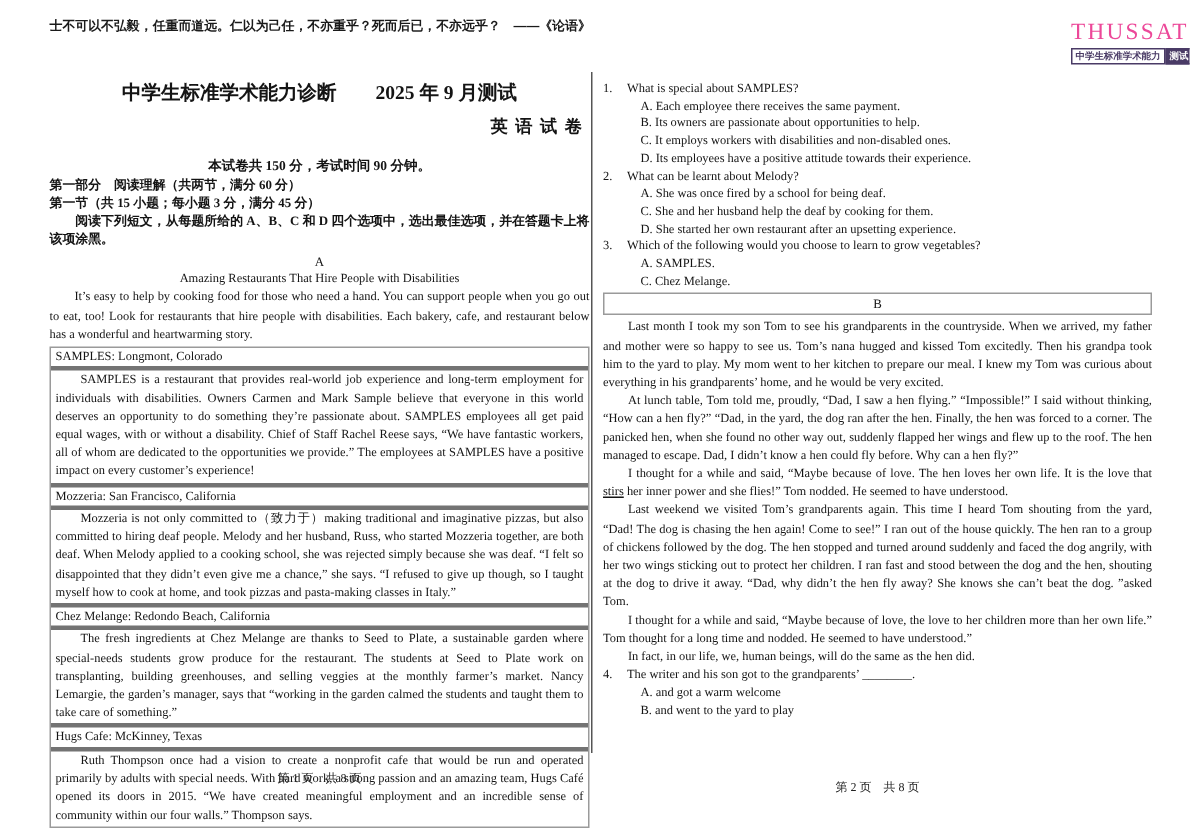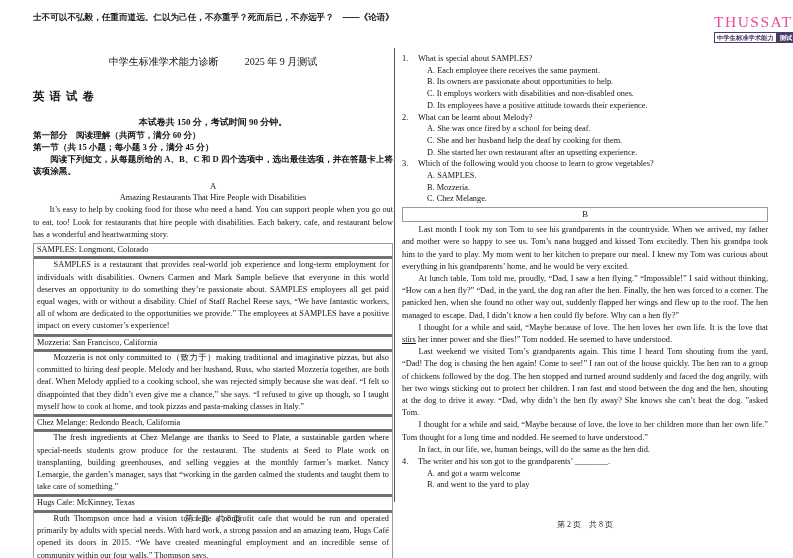--- a/index.html
+++ b/index.html
@@ -39,23 +39,23 @@
     background: #4a3b66; color: #ffffff; border: 1px solid #4a3b66;
     font-size: 6.3px; font-weight: bold; padding: 1px 2px; line-height: 7px;
     white-space: nowrap;
   }
 
   
   .divider { position: absolute; left: 394px; top: 48px; width: 1px; height: 454px; background: #555; }
 
   
   .page-left { position: absolute; left: 33px; top: 55px; width: 360px; }
-  .p1-header { text-align: center; font-weight: normal; font-size: 10px; line-height: 14px; }
+  .p1-header { text-align: center; font-weight: bold; font-size: 13px; line-height: 14px; }
   .p1-header .gap { display: inline-block; width: 26px; }
-  .p1-subject { text-align: left; font-weight: bold; font-size: 11.5px; letter-spacing: 5px; margin-top: 20px; }
+  .p1-subject { text-align: right; font-weight: bold; font-size: 11.5px; letter-spacing: 5px; margin-top: 8px; }
   .p1-info { text-align: center; font-weight: bold; font-size: 9px; margin-top: 12px; }
   .p1-part { font-weight: bold; font-size: 8.6px; line-height: 12px; }
   .p1-sec  { font-weight: bold; font-size: 8.6px; line-height: 12px; }
   .p1-instr { font-weight: bold; font-size: 8.6px; line-height: 12.2px; text-indent: 2em; text-align: justify; }
   .pa-label { text-align: center; font-size: 8.6px; line-height: 12px; margin-top: 3px; }
   .pa-title { text-align: center; font-size: 8.3px; line-height: 12px; }
   .body-text { font-size: 8.3px; line-height: 12.2px; text-align: justify; }
   .indent { text-indent: 2em; }
   p { margin: 0; }
 
@@ -153,21 +153,20 @@
       <div class="option">C.  She and her husband help the deaf by cooking for them.</div>
       <div class="option">D.  She started her own restaurant after an upsetting experience.</div>
     </div>
 
     <div class="question">
       <div class="q-stem">
         <span class="q-num">3.</span>
         <span class="q-text">Which of the following would you choose to learn to grow vegetables?</span>
       </div>
       <div class="option">A.  SAMPLES.</div>
-      <div class="option">B.  Mozzeria.</div>
       <div class="option">C.  Chez Melange.</div>
     </div>
 
     <div class="pb-box">B</div>
 
     <p class="body-text indent">Last month I took my son Tom to see his grandparents in the countryside. When we arrived, my father and mother were so happy to see us. Tom’s nana hugged and kissed Tom excitedly. Then his grandpa took him to the yard to play. My mom went to her kitchen to prepare our meal. I knew my Tom was curious about everything in his grandparents’ home, and he would be very excited.</p>
     <p class="body-text indent">At lunch table, Tom told me, proudly, “Dad, I saw a hen flying.” “Impossible!” I said without thinking, “How can a hen fly?” “Dad, in the yard, the dog ran after the hen. Finally, the hen was forced to a corner. The panicked hen, when she found no other way out, suddenly flapped her wings and flew up to the roof. The hen managed to escape. Dad, I didn’t know a hen could fly before. Why can a hen fly?”</p>
     <p class="body-text indent"><span>I thought for a while and said, “Maybe because of love. The hen loves her own life. It is the love that </span><span class="u">stirs</span><span> her inner power and she flies!” Tom nodded. He seemed to have understood.</span></p>
     <p class="body-text indent">Last weekend we visited Tom’s grandparents again. This time I heard Tom shouting from the yard, “Dad! The dog is chasing the hen again! Come to see!” I ran out of the house quickly. The hen ran to a group of chickens followed by the dog. The hen stopped and turned around suddenly and faced the dog angrily, with her two wings sticking out to protect her children. I ran fast and stood between the dog and the hen, shouting at the dog to drive it away. “Dad, why didn’t the hen fly away? She knows she can’t beat the dog. ”asked Tom.</p>
     <p class="body-text indent">I thought for a while and said, “Maybe because of love, the love to her children more than her own life.” Tom thought for a long time and nodded. He seemed to have understood.”</p>

